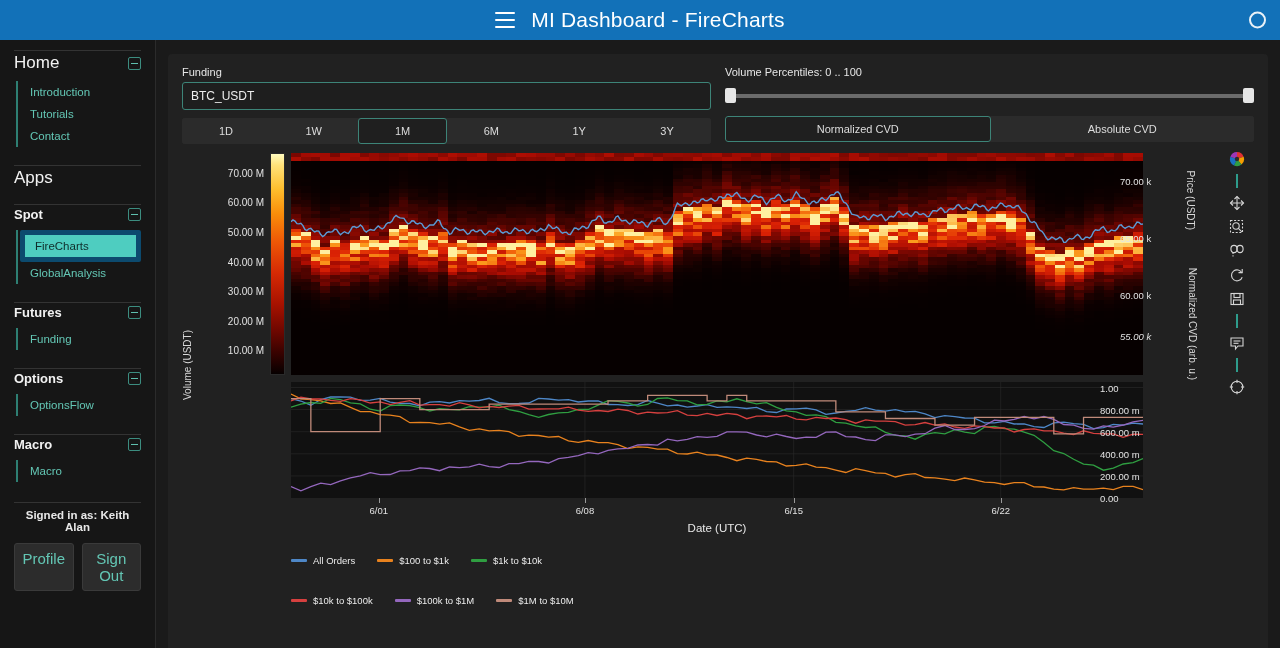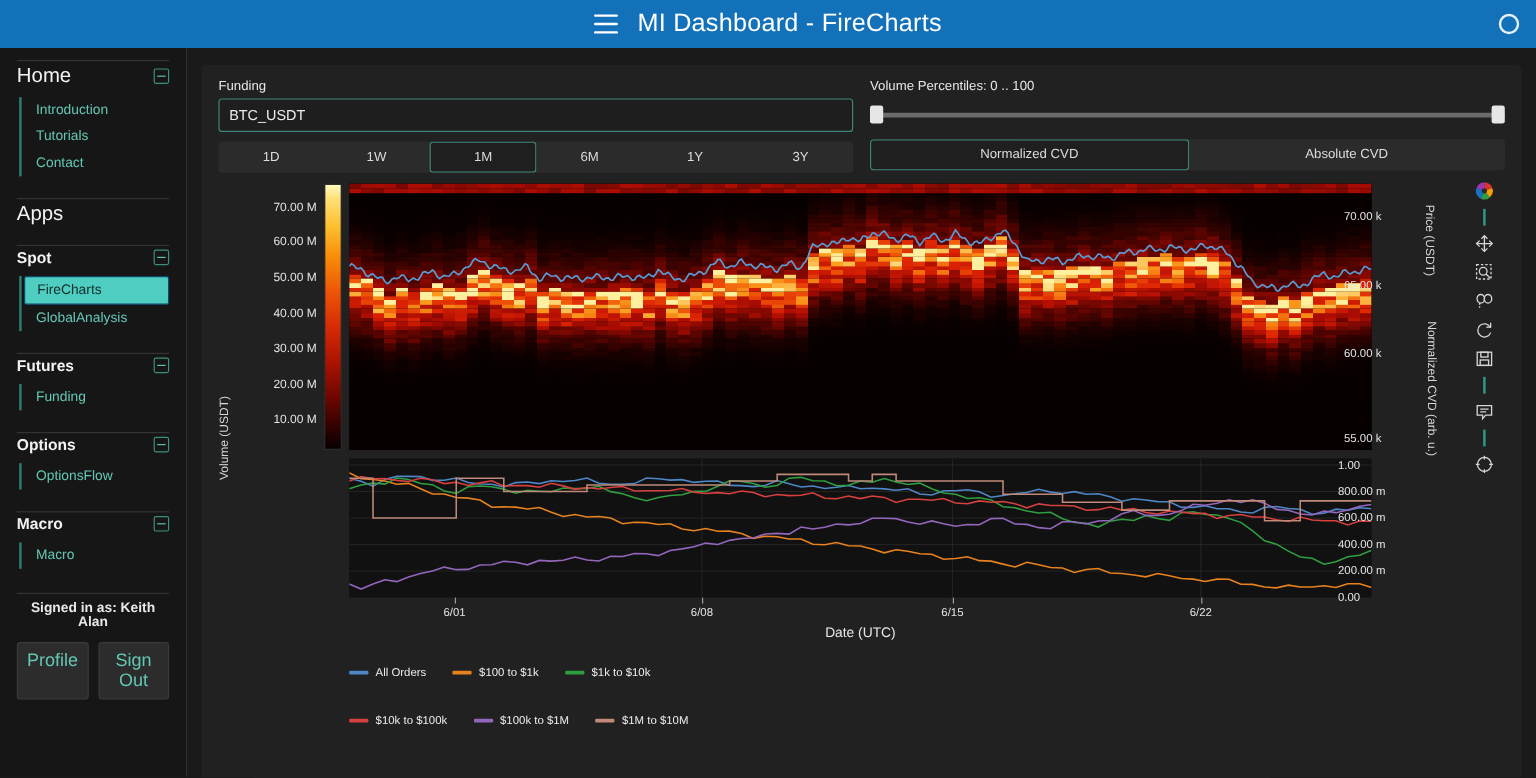--- a/index.html
+++ b/index.html
@@ -57,21 +57,21 @@
     background: transparent; cursor: pointer;
   }
   .collapse-btn i { display: block; width: 7px; height: 1px; background: #5fbfae; }
   .sb-links { border-left: 2px solid #2e7f73; margin: 2px 0 8px 2px; }
   .sb-link {
     display: block; color: #63c6b4; font-size: 11.5px;
     padding: 5px 0 5px 12px; text-decoration: none; cursor: pointer;
   }
   .sb-link.active {
     background: #4ecdc0; color: #0f2e2b; font-weight: 400;
-    border: 1px solid #0c4a6e; border-radius: 2px; margin-left: 2px;
+    border: 5px solid #0c4a6e; border-radius: 2px; margin-left: 2px;
     padding-left: 10px;
   }
   .sb-footer { padding-top: 12px; }
   .signed-in { font-size: 11.5px; color: #e8e8e8; text-align: center; font-weight: 700; padding: 6px 0 10px; }
   .auth-row { display: flex; gap: 8px; }
   .auth-btn {
     flex: 1; background: #2c2c2c; border: 1px solid #3a3a3a; border-radius: 3px;
     color: #63c6b4; font-size: 15px; padding: 6px 4px; text-align: center; cursor: pointer;
     font-family: "Liberation Sans", sans-serif;
   }
@@ -142,21 +142,21 @@
   }
   .ylabel-price {
     position: absolute; right: 58px; top: 80px; transform: rotate(90deg);
     transform-origin: right top; color: #d8d8d8; font-size: 10px; white-space: nowrap;
   }
 
   .cvd {
     position: absolute; left: 109px; top: 232px; right: 111px; height: 116px;
     background: #111; overflow: hidden;
   }
-  .cvd-ticks { position: absolute; right: 77px; top: 232px; width: 62px; height: 116px; margin-left: 41px; }
+  .cvd-ticks { position: absolute; right: 92px; top: 232px; width: 62px; height: 116px; margin-left: 41px; }
   .cvd-ticks span {
     position: absolute; left: 0; color: #e2e2e2; font-size: 9.5px; white-space: nowrap;
     transform: translateY(-50%);
   }
   .ylabel-cvd {
     position: absolute; right: 56px; top: 230px; transform: rotate(90deg);
     transform-origin: right top; color: #d8d8d8; font-size: 10px; white-space: nowrap;
   }
 
   .xaxis { position: absolute; left: 109px; top: 348px; right: 111px; height: 24px; }
@@ -400,21 +400,21 @@
             <div class="hm-row" style="top: 0px; height: 4.18065px; background: linear-gradient(to right, rgb(124, 7, 1) 0%, rgb(124, 7, 1) 1.15%, rgb(162, 11, 2) 1.15%, rgb(162, 11, 2) 2.3%, rgb(166, 12, 2) 2.3%, rgb(166, 12, 2) 3.45%, rgb(163, 11, 2) 3.45%, rgb(163, 11, 2) 4.6%, rgb(124, 7, 1) 4.6%, rgb(124, 7, 1) 5.75%, rgb(171, 12, 2) 5.75%, rgb(171, 12, 2) 6.9%, rgb(171, 12, 2) 6.9%, rgb(171, 12, 2) 8.05%, rgb(130, 8, 1) 8.05%, rgb(130, 8, 1) 9.2%, rgb(152, 10, 2) 9.2%, rgb(152, 10, 2) 10.34%, rgb(137, 9, 1) 10.34%, rgb(137, 9, 1) 11.49%, rgb(147, 10, 1) 11.49%, rgb(147, 10, 1) 12.64%, rgb(161, 11, 2) 12.64%, rgb(161, 11, 2) 13.79%, rgb(171, 12, 2) 13.79%, rgb(171, 12, 2) 14.94%, rgb(156, 11, 2) 14.94%, rgb(156, 11, 2) 16.09%, rgb(163, 11, 2) 16.09%, rgb(163, 11, 2) 17.24%, rgb(141, 9, 1) 17.24%, rgb(141, 9, 1) 18.39%, rgb(174, 14, 2) 18.39%, rgb(174, 14, 2) 19.54%, rgb(160, 11, 2) 19.54%, rgb(160, 11, 2) 20.69%, rgb(158, 11, 2) 20.69%, rgb(158, 11, 2) 21.84%, rgb(174, 14, 2) 21.84%, rgb(174, 14, 2) 22.99%, rgb(126, 8, 1) 22.99%, rgb(126, 8, 1) 24.14%, rgb(126, 8, 1) 24.14%, rgb(126, 8, 1) 25.29%, rgb(135, 9, 1) 25.29%, rgb(135, 9, 1) 26.44%, rgb(173, 13, 2) 26.44%, rgb(173, 13, 2) 27.59%, rgb(168, 12, 2) 27.59%, rgb(168, 12, 2) 28.74%, rgb(153, 10, 2) 28.74%, rgb(153, 10, 2) 29.89%, rgb(152, 10, 2) 29.89%, rgb(152, 10, 2) 31.03%, rgb(127, 8, 1) 31.03%, rgb(127, 8, 1) 32.18%, rgb(152, 10, 2) 32.18%, rgb(152, 10, 2) 33.33%, rgb(125, 7, 1) 33.33%, rgb(125, 7, 1) 34.48%, rgb(150, 10, 1) 34.48%, rgb(150, 10, 1) 35.63%, rgb(139, 9, 1) 35.63%, rgb(139, 9, 1) 36.78%, rgb(174, 14, 2) 36.78%, rgb(174, 14, 2) 37.93%, rgb(126, 8, 1) 37.93%, rgb(126, 8, 1) 39.08%, rgb(129, 8, 1) 39.08%, rgb(129, 8, 1) 40.23%, rgb(168, 12, 2) 40.23%, rgb(168, 12, 2) 41.38%, rgb(153, 10, 2) 41.38%, rgb(153, 10, 2) 42.53%, rgb(129, 8, 1) 42.53%, rgb(129, 8, 1) 43.68%, rgb(149, 10, 1) 43.68%, rgb(149, 10, 1) 44.83%, rgb(151, 10, 2) 44.83%, rgb(151, 10, 2) 45.98%, rgb(145, 10, 1) 45.98%, rgb(145, 10, 1) 47.13%, rgb(142, 9, 1) 47.13%, rgb(142, 9, 1) 48.28%, rgb(159, 11, 2) 48.28%, rgb(159, 11, 2) 49.43%, rgb(167, 12, 2) 49.43%, rgb(167, 12, 2) 50.57%, rgb(134, 8, 1) 50.57%, rgb(134, 8, 1) 51.72%, rgb(161, 11, 2) 51.72%, rgb(161, 11, 2) 52.87%, rgb(164, 11, 2) 52.87%, rgb(164, 11, 2) 54.02%, rgb(138, 9, 1) 54.02%, rgb(138, 9, 1) 55.17%, rgb(168, 12, 2) 55.17%, rgb(168, 12, 2) 56.32%, rgb(138, 9, 1) 56.32%, rgb(138, 9, 1) 57.47%, rgb(126, 8, 1) 57.47%, rgb(126, 8, 1) 58.62%, rgb(165, 12, 2) 58.62%, rgb(165, 12, 2) 59.77%, rgb(162, 11, 2) 59.77%, rgb(162, 11, 2) 60.92%, rgb(159, 11, 2) 60.92%, rgb(159, 11, 2) 62.07%, rgb(166, 12, 2) 62.07%, rgb(166, 12, 2) 63.22%, rgb(174, 14, 2) 63.22%, rgb(174, 14, 2) 64.37%, rgb(127, 8, 1) 64.37%, rgb(127, 8, 1) 65.52%, rgb(166, 12, 2) 65.52%, rgb(166, 12, 2) 66.67%, rgb(130, 8, 1) 66.67%, rgb(130, 8, 1) 67.82%, rgb(144, 9, 1) 67.82%, rgb(144, 9, 1) 68.97%, rgb(133, 8, 1) 68.97%, rgb(133, 8, 1) 70.11%, rgb(127, 8, 1) 70.11%, rgb(127, 8, 1) 71.26%, rgb(129, 8, 1) 71.26%, rgb(129, 8, 1) 72.41%, rgb(142, 9, 1) 72.41%, rgb(142, 9, 1) 73.56%, rgb(147, 10, 1) 73.56%, rgb(147, 10, 1) 74.71%, rgb(139, 9, 1) 74.71%, rgb(139, 9, 1) 75.86%, rgb(163, 11, 2) 75.86%, rgb(163, 11, 2) 77.01%, rgb(130, 8, 1) 77.01%, rgb(130, 8, 1) 78.16%, rgb(129, 8, 1) 78.16%, rgb(129, 8, 1) 79.31%, rgb(127, 8, 1) 79.31%, rgb(127, 8, 1) 80.46%, rgb(151, 10, 2) 80.46%, rgb(151, 10, 2) 81.61%, rgb(156, 11, 2) 81.61%, rgb(156, 11, 2) 82.76%, rgb(142, 9, 1) 82.76%, rgb(142, 9, 1) 83.91%, rgb(143, 9, 1) 83.91%, rgb(143, 9, 1) 85.06%, rgb(138, 9, 1) 85.06%, rgb(138, 9, 1) 86.21%, rgb(127, 8, 1) 86.21%, rgb(127, 8, 1) 87.36%, rgb(131, 8, 1) 87.36%, rgb(131, 8, 1) 88.51%, rgb(174, 14, 2) 88.51%, rgb(174, 14, 2) 89.66%, rgb(135, 9, 1) 89.66%, rgb(135, 9, 1) 90.8%, rgb(163, 11, 2) 90.8%, rgb(163, 11, 2) 91.95%, rgb(125, 7, 1) 91.95%, rgb(125, 7, 1) 93.1%, rgb(136, 9, 1) 93.1%, rgb(136, 9, 1) 94.25%, rgb(142, 9, 1) 94.25%, rgb(142, 9, 1) 95.4%, rgb(161, 11, 2) 95.4%, rgb(161, 11, 2) 96.55%, rgb(127, 8, 1) 96.55%, rgb(127, 8, 1) 97.7%, rgb(167, 12, 2) 97.7%, rgb(167, 12, 2) 98.85%, rgb(166, 12, 2) 98.85%, rgb(166, 12, 2) 100%);"></div>
           <svg class="price-line" id="price-svg" viewBox="0 0 1000 222" preserveAspectRatio="none">
               <polyline points="0.0,80.8 2.3,78.5 4.7,79.9 7.0,82.9 9.3,83.2 11.6,82.5 14.0,85.2 16.3,89.7 18.6,91.0 20.9,89.0 23.3,88.4 25.6,90.9 27.9,92.6 30.2,91.5 32.6,91.7 34.9,95.8 37.2,98.0 39.5,96.5 41.9,93.3 44.2,92.5 46.5,92.9 48.8,92.2 51.2,89.5 53.5,89.6 55.8,93.3 58.1,95.9 60.5,93.9 62.8,92.4 65.1,93.8 67.4,94.3 69.8,90.8 72.1,86.7 74.4,86.2 76.7,87.6 79.1,86.8 81.4,84.5 83.7,86.6 86.0,91.0 88.4,92.9 90.7,91.0 93.0,89.8 95.3,90.4 97.7,90.6 100.0,87.9 102.3,85.7 104.7,87.6 107.0,89.2 109.3,87.6 111.6,83.7 114.0,81.9 116.3,81.8 118.6,80.0 120.9,75.5 123.3,73.3 125.6,74.9 127.9,76.2 130.2,76.4 132.6,76.8 134.9,80.2 137.2,83.3 139.5,82.4 141.9,79.6 144.2,79.8 146.5,82.5 148.8,83.2 151.2,82.1 153.5,83.0 155.8,86.8 158.1,88.6 160.5,86.6 162.8,84.5 165.1,84.5 167.4,84.5 169.8,81.6 172.1,78.5 174.4,79.4 176.7,85.4 179.1,88.5 181.4,89.0 183.7,91.3 186.0,95.6 188.4,94.5 190.7,90.3 193.0,87.6 195.3,89.0 197.7,90.6 200.0,90.4 202.3,89.9 204.7,92.5 207.0,95.4 209.3,94.5 211.6,91.0 214.0,90.2 216.3,92.1 218.6,92.4 220.9,90.5 223.3,90.5 225.6,93.9 227.9,96.1 230.2,94.2 232.6,91.7 234.9,92.1 237.2,93.1 239.5,91.0 241.9,88.2 244.2,89.0 246.5,92.7 248.8,94.0 251.2,92.5 253.5,92.3 255.8,94.5 258.1,94.4 260.5,90.8 262.8,88.0 265.1,89.2 267.4,91.4 269.8,91.0 272.1,89.8 274.4,91.7 276.7,94.6 279.1,94.0 281.4,90.8 283.7,89.7 286.0,91.6 288.4,92.3 290.7,90.6 293.0,88.4 295.3,89.9 297.7,91.0 300.0,88.2 302.3,84.1 304.7,85.9 307.0,88.6 309.3,88.4 311.6,86.8 314.0,88.5 316.3,92.2 318.6,94.2 320.9,93.2 323.3,93.1 325.6,95.5 327.9,95.6 330.2,91.9 332.6,88.1 334.9,88.3 337.2,89.9 339.5,88.6 341.9,86.1 344.2,86.5 346.5,88.6 348.8,87.6 351.2,82.8 353.5,79.3 355.8,79.0 358.1,77.9 360.5,74.2 362.8,74.1 365.1,77.8 367.4,81.9 369.8,82.4 372.1,81.0 374.4,80.4 376.7,81.2 379.1,79.2 381.4,75.1 383.7,73.9 386.0,77.4 388.4,79.9 390.7,79.2 393.0,79.0 395.3,81.6 397.7,83.5 400.0,81.3 402.3,78.4 404.7,79.0 407.0,81.7 409.3,81.9 411.6,80.6 414.0,81.9 416.3,85.6 418.6,86.8 420.9,83.0 423.3,79.9 425.6,80.0 427.9,79.8 430.2,76.8 432.6,75.8 434.9,78.8 437.2,83.0 439.5,83.8 441.9,82.3 444.2,78.4 446.5,76.1 448.8,71.4 451.2,64.0 453.5,58.9 455.8,60.6 458.1,62.0 460.5,60.2 462.8,58.5 465.1,59.7 467.4,61.8 469.8,60.0 472.1,56.7 474.4,56.5 476.7,58.7 479.1,57.6 481.4,54.5 483.7,53.7 486.0,55.9 488.4,56.1 490.7,54.7 493.0,53.2 495.3,54.8 497.7,56.6 500.0,55.5 502.3,51.5 504.7,51.4 507.0,53.2 509.3,52.1 511.6,48.4 514.0,48.5 516.3,50.8 518.6,50.9 520.9,47.9 523.3,46.3 525.6,49.3 527.9,52.7 530.2,53.1 532.6,53.0 534.9,55.8 537.2,57.6 539.5,55.5 541.9,51.2 544.2,49.5 546.5,50.6 548.8,52.1 551.2,51.4 553.5,52.6 555.8,57.2 558.1,60.6 560.5,57.7 562.8,54.1 565.1,53.3 567.4,53.3 569.8,50.3 572.1,48.6 574.4,50.5 576.7,55.0 579.1,57.2 581.4,56.4 583.7,54.6 586.0,55.2 588.4,54.0 590.7,49.3 593.0,45.4 595.3,48.2 597.7,52.1 600.0,53.1 602.3,53.3 604.7,56.4 607.0,60.0 609.3,60.0 611.6,57.2 614.0,56.3 616.3,58.5 618.6,57.7 620.9,54.4 623.3,52.5 625.6,54.3 627.9,55.8 630.2,53.5 632.6,49.9 634.9,48.9 637.2,49.1 639.5,46.3 641.9,45.6 644.2,48.1 646.5,53.8 648.8,57.8 651.2,58.7 653.5,61.8 655.8,67.4 658.1,71.8 660.5,72.4 662.8,73.0 665.1,73.6 667.4,75.9 669.8,75.6 672.1,74.0 674.4,75.2 676.7,78.1 679.1,78.0 681.4,74.5 683.7,72.3 686.0,73.3 688.4,74.5 690.7,72.9 693.0,72.3 695.3,75.6 697.7,79.3 700.0,78.1 702.3,75.0 704.7,74.3 707.0,75.1 709.3,73.2 711.6,69.4 714.0,68.4 716.3,71.1 718.6,72.8 720.9,71.2 723.3,70.7 725.6,72.9 727.9,74.5 730.2,72.1 732.6,68.9 734.9,69.3 737.2,71.9 739.5,72.3 741.9,71.0 744.2,72.2 746.5,74.7 748.8,74.7 751.2,70.9 753.5,67.7 755.8,67.7 758.1,68.3 760.5,66.1 762.8,64.3 765.1,66.4 767.4,69.7 769.8,69.1 772.1,66.2 774.4,65.3 776.7,66.2 779.1,64.7 781.4,61.5 783.7,60.5 786.0,63.4 788.4,66.0 790.7,65.4 793.0,64.1 795.3,65.5 797.7,67.0 800.0,64.5 802.3,60.4 804.7,60.2 807.0,62.6 809.3,63.1 811.6,61.7 814.0,62.5 816.3,66.2 818.6,68.0 820.9,65.8 823.3,63.5 825.6,64.4 827.9,64.5 830.2,61.7 832.6,58.7 834.9,59.4 837.2,62.2 839.5,63.4 841.9,61.9 844.2,61.9 846.5,64.1 848.8,64.2 851.2,62.1 853.5,61.6 855.8,65.1 858.1,69.0 860.5,69.9 862.8,71.3 865.1,75.6 867.4,80.5 869.8,81.6 872.1,80.5 874.4,82.4 876.7,87.2 879.1,90.7 881.4,91.9 883.7,94.9 886.0,98.9 888.4,101.9 890.7,100.7 893.0,98.8 895.3,99.8 897.7,101.7 900.0,100.6 902.3,98.7 904.7,100.4 907.0,104.8 909.3,104.9 911.6,102.1 914.0,100.3 916.3,101.0 918.6,100.1 920.9,97.5 923.3,95.6 925.6,97.8 927.9,101.1 930.2,101.6 932.6,98.8 934.9,98.8 937.2,100.0 939.5,97.8 941.9,92.6 944.2,90.1 946.5,90.7 948.8,90.5 951.2,87.8 953.5,86.4 955.8,90.0 958.1,93.2 960.5,92.5 962.8,90.3 965.1,90.9 967.4,91.2 969.8,88.9 972.1,85.0 974.4,84.4 976.7,86.9 979.1,88.5 981.4,86.9 983.7,85.9 986.0,87.5 988.4,88.1 990.7,84.6 993.0,81.1 995.3,81.5 997.7,83.7 1000.0,83.3 1002.3,81.9 1004.7,83.2 1007.0,86.3 1009.3,86.4" fill="none" stroke="#5b9bd5" stroke-width="1.4" vector-effect="non-scaling-stroke"></polyline>
             </svg>
         </div>
 
         <div class="price-ticks" id="price-ticks">
             <span style="top: 31.4615px;">70.00 k</span>
             <span style="top: 88.3846px;">65.00 k</span>
             <span style="top: 145.308px;">60.00 k</span>
-            <span style="top: 216px;">55.00 k</span>
+            <span style="top: 186px; font-style: italic;">55.00 k</span>
           </div>
         <div class="ylabel-price">Price (USDT)</div>
 
         <div class="cvd" id="cvd">
           <svg id="cvd-svg" viewBox="0 0 1000 116" preserveAspectRatio="none" width="100%" height="100%">
               <line x1="0" x2="1000" y1="93.90476190476191" y2="93.90476190476191" stroke="#2c2c2c" stroke-width="0.6" vector-effect="non-scaling-stroke"></line>
               <line x1="0" x2="1000" y1="71.80952380952381" y2="71.80952380952381" stroke="#2c2c2c" stroke-width="0.6" vector-effect="non-scaling-stroke"></line>
               <line x1="0" x2="1000" y1="49.714285714285715" y2="49.714285714285715" stroke="#2c2c2c" stroke-width="0.6" vector-effect="non-scaling-stroke"></line>
               <line x1="0" x2="1000" y1="27.619047619047624" y2="27.619047619047624" stroke="#2c2c2c" stroke-width="0.6" vector-effect="non-scaling-stroke"></line>
               <line x1="0" x2="1000" y1="5.52380952380953" y2="5.52380952380953" stroke="#2c2c2c" stroke-width="0.6" vector-effect="non-scaling-stroke"></line>

